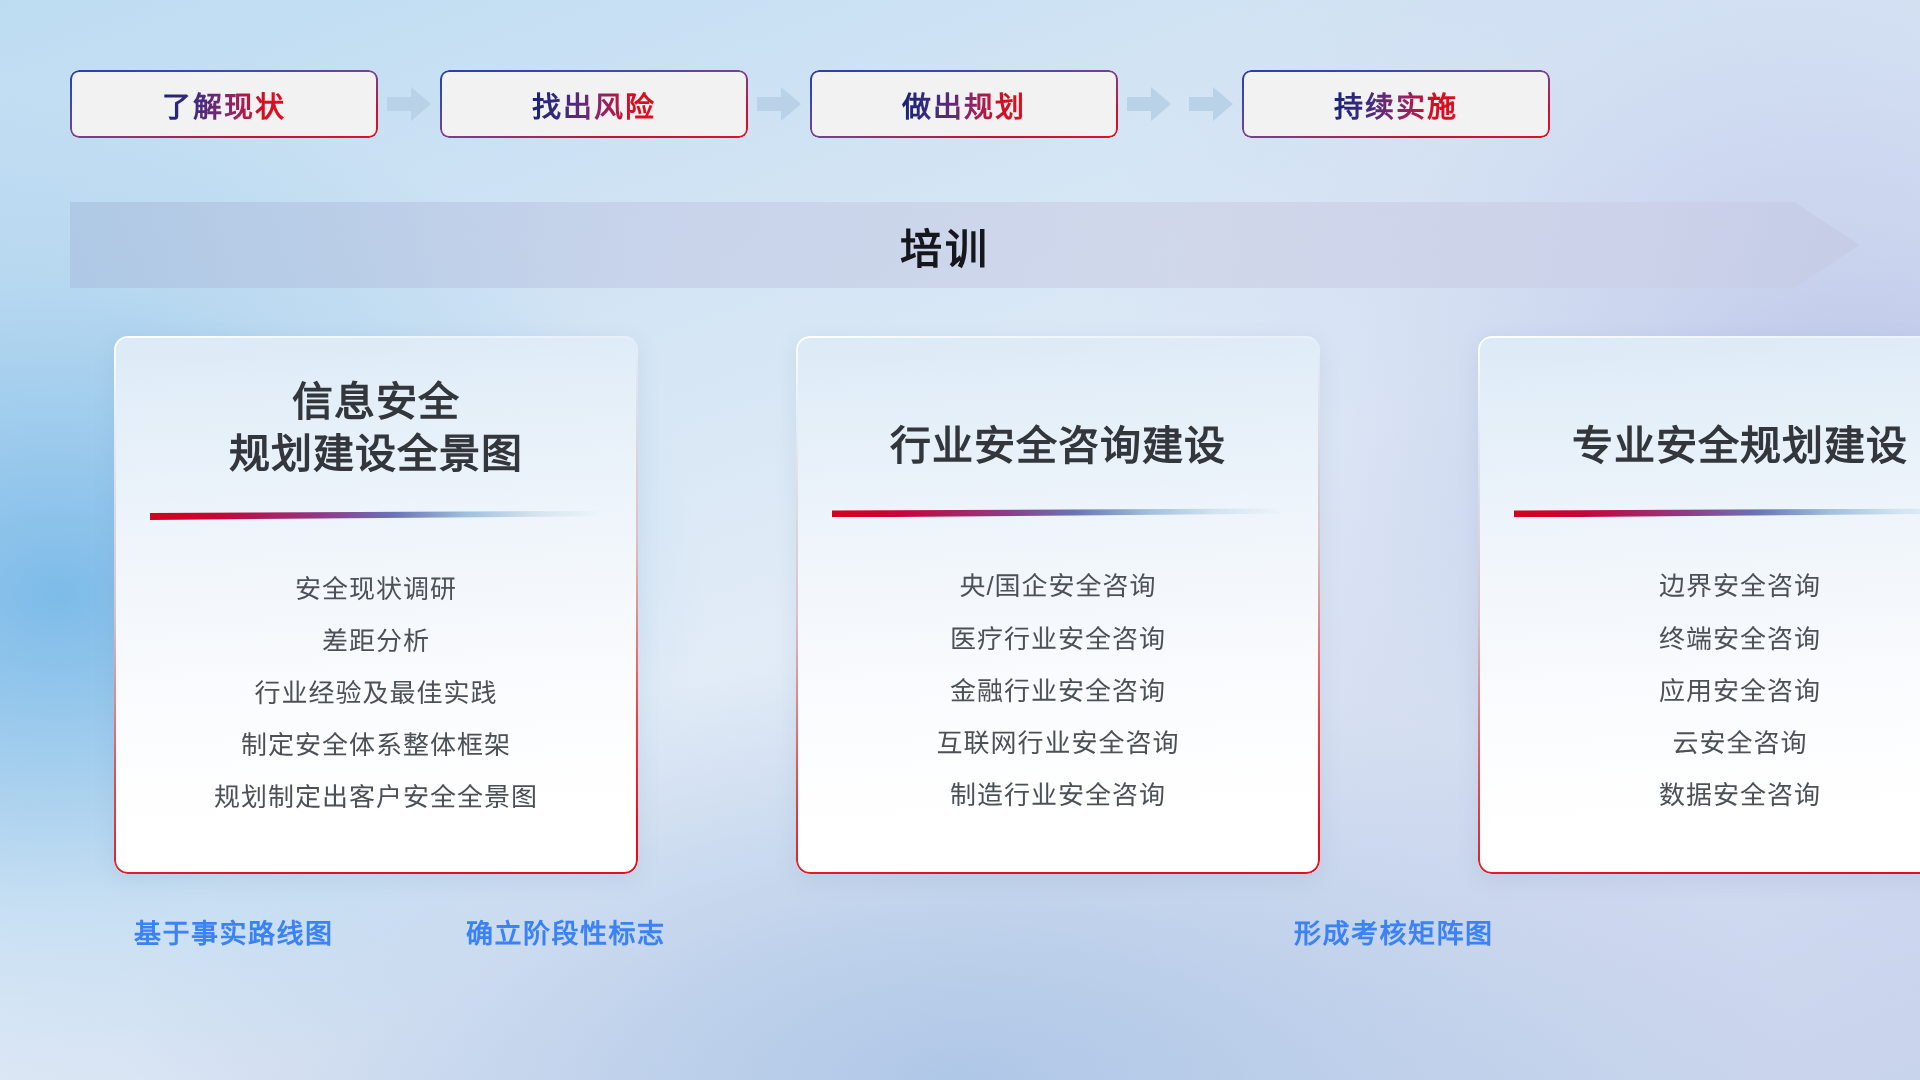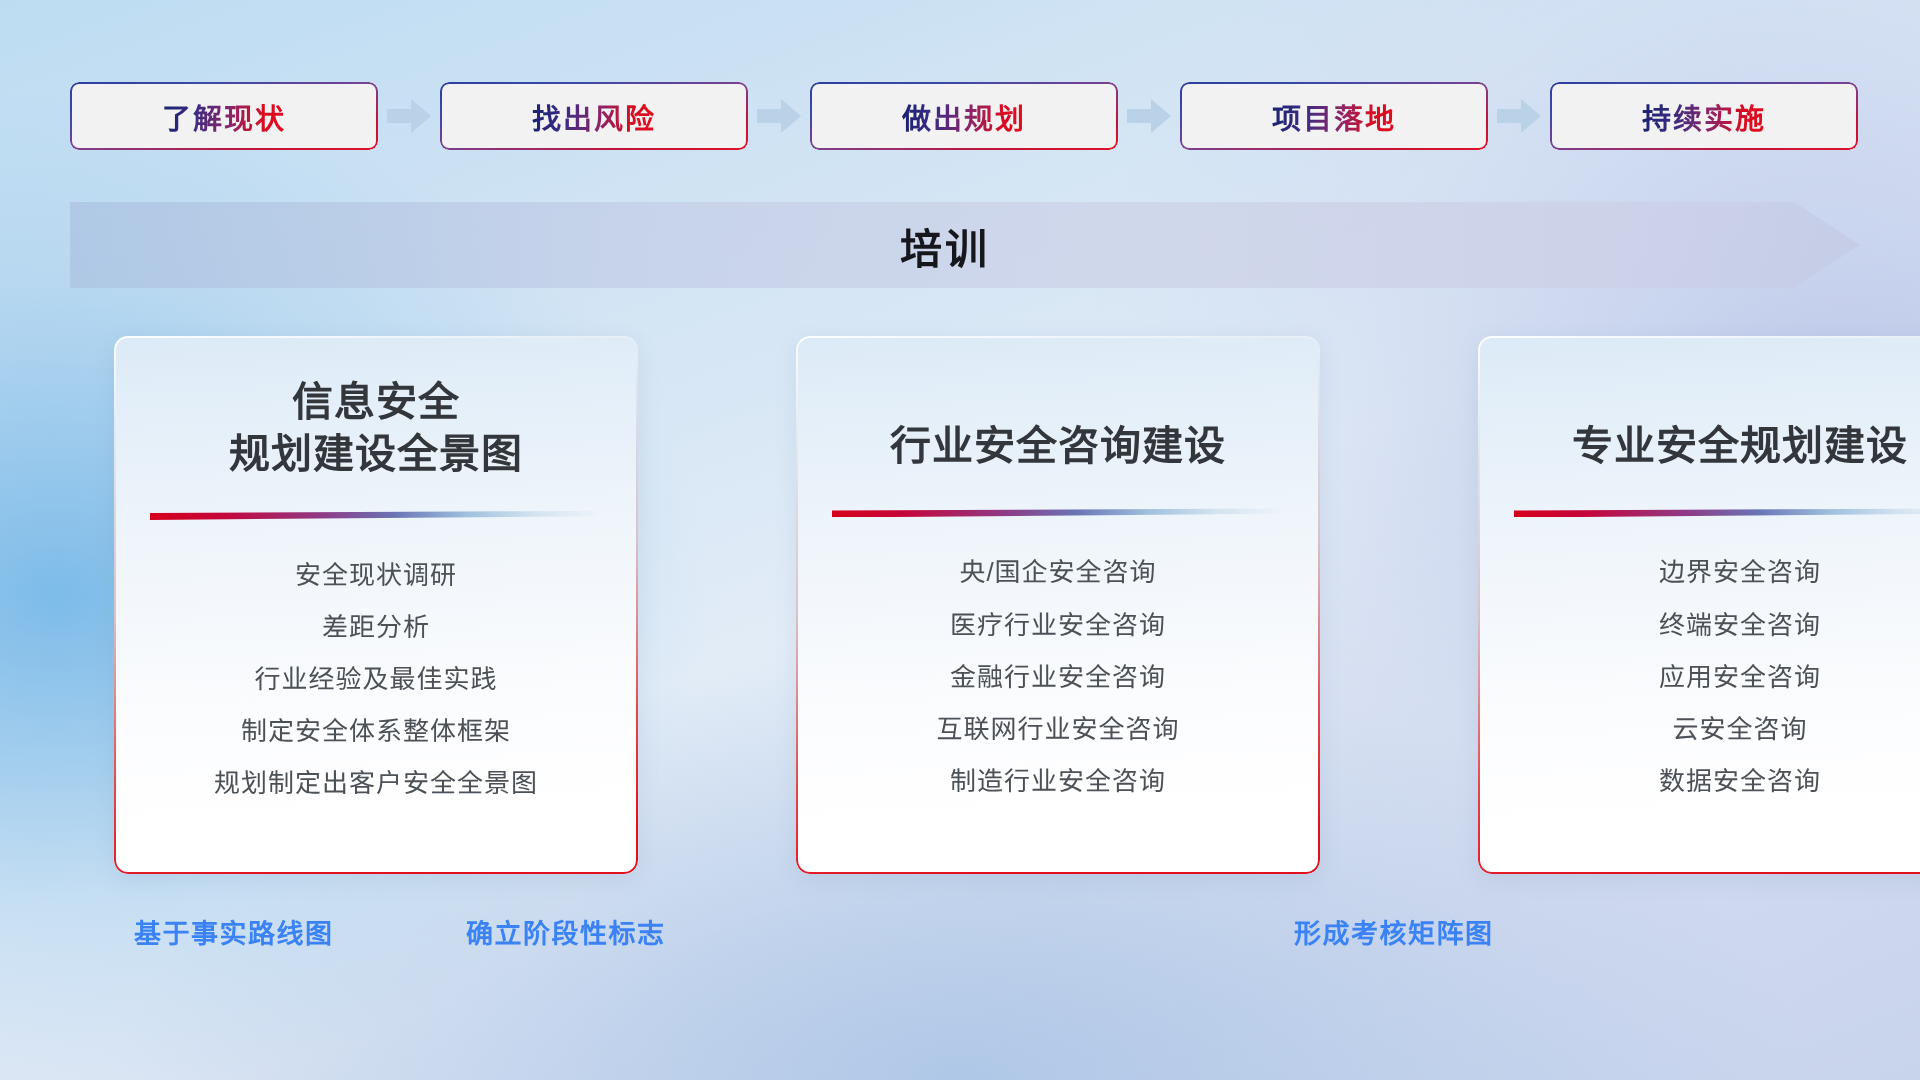--- a/index.html
+++ b/index.html
@@ -18,21 +18,21 @@
       radial-gradient(ellipse 900px 700px at 3% 55%, rgba(120,185,232,0.95) 0%, rgba(150,200,235,0.35) 45%, rgba(255,255,255,0) 72%),
       radial-gradient(ellipse 1000px 900px at 96% 40%, rgba(183,194,231,0.85) 0%, rgba(200,210,238,0.30) 50%, rgba(255,255,255,0) 78%),
       radial-gradient(ellipse 1200px 600px at 50% 100%, rgba(163,192,228,0.75) 0%, rgba(255,255,255,0) 70%),
       linear-gradient(160deg, #bddcf2 0%, #d2e4f4 28%, #e2ecf7 52%, #d5def0 78%, #c8d4ec 100%);
   }
 
   
   .steps-row {
     position: absolute;
     left: 70px;
-    top: 90px;
+    top: 78px;
     width: 1784px;
     height: 52px;
     display: flex;
     align-items: center;
   }
   .step-box {
     position: relative;
     flex: 0 0 308px;
     height: 68px;
     border-radius: 9px;
@@ -184,21 +184,21 @@
         #d4e3f0 85%,
         rgba(232,240,248,0) 100%);
     clip-path: polygon(0 22%, 100% 0, 100% 58%, 0 100%);
   }
   .card.c1 .divider { margin-top: 30px; }
   .card.c2 .divider,
   .card.c3 .divider { margin-top: 36px; }
 
   .card-list {
     position: relative;
-    margin-top: 34px;
+    margin-top: 48px;
     display: flex;
     flex-direction: column;
     align-items: center;
     gap: 10px;
     list-style: none;
   }
   .card-list li {
     font-size: 26px;
     color: #4b5157;
     letter-spacing: 1px;
@@ -253,23 +253,20 @@
 
   <div class="step-box">
     <span class="step-label">做出规划</span>
   </div>
   <div class="step-arrow">
     <svg width="44" height="34" viewBox="0 0 44 34" aria-hidden="true">
       <path d="M0 10 H24 V0 L44 17 L24 34 V24 H0 Z" fill="#b9d2e8"></path>
     </svg>
   </div>
 
-  <div class="step-box">
-    <span class="step-label">项目落地</span>
-  </div>
   <div class="step-arrow">
     <svg width="44" height="34" viewBox="0 0 44 34" aria-hidden="true">
       <path d="M0 10 H24 V0 L44 17 L24 34 V24 H0 Z" fill="#b9d2e8"></path>
     </svg>
   </div>
 
   <div class="step-box">
     <span class="step-label">持续实施</span>
   </div>
 </div>

